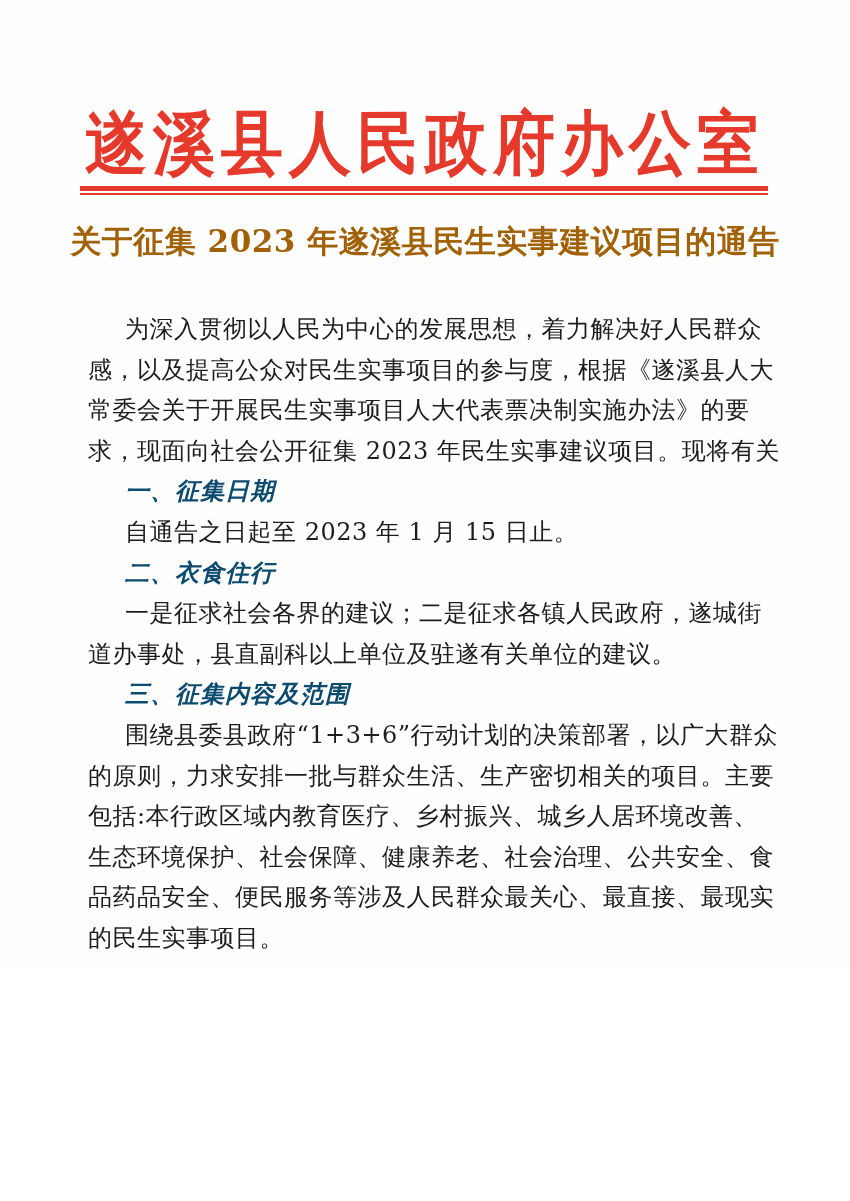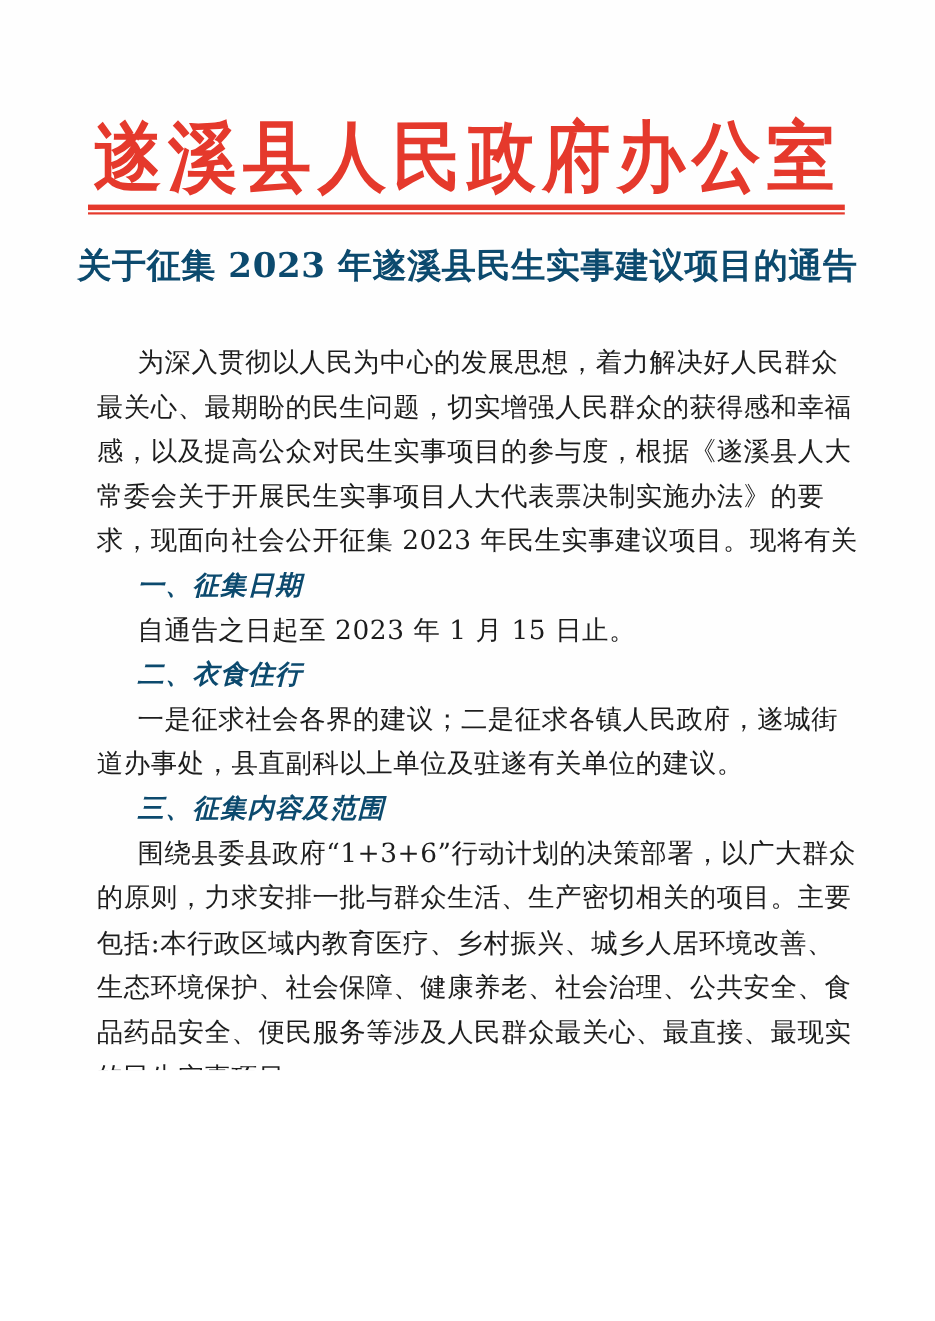--- a/index.html
+++ b/index.html
@@ -33,21 +33,21 @@
   .rule-top{top:186px;}
   .rule-bottom{top:1097px;width:685px;}
   
   .doc-title{
     position:absolute;
     top:221px;left:40px;right:40px;
     text-align:center;
     font-size:31px;
     font-weight:900;
     letter-spacing:0.5px;
-    color:#0c4a6e;
+    color:#a16207;
     white-space:nowrap;
     font-family:"DejaVu Serif","Liberation Serif",serif;
   }
   
   .body-text{
     position:absolute;
     top:309px;left:88px;width:662px;
     font-size:24px;
     line-height:40.6px;
     letter-spacing:0.5px;
@@ -83,21 +83,20 @@
   <div class="rule rule-top">
     <div class="thick"></div>
     <div class="gap"></div>
     <div class="thin"></div>
   </div>
 
   <div class="doc-title">关于征集 2023 年遂溪县民生实事建议项目的通告</div>
 
   <div class="body-text">
     <p class="indent">为深入贯彻以人民为中心的发展思想，着力解决好人民群众</p>
-    <p>最关心、最期盼的民生问题，切实增强人民群众的获得感和幸福</p>
     <p>感，以及提高公众对民生实事项目的参与度，根据《遂溪县人大</p>
     <p>常委会关于开展民生实事项目人大代表票决制实施办法》的要</p>
     <p>求，现面向社会公开征集 2023 年民生实事建议项目。现将有关</p>
     <p class="indent heading">一、征集日期</p>
     <p class="indent">自通告之日起至 2023 年 1 月 15 日止。</p>
     <p class="indent heading">二、衣食住行</p>
     <p class="indent">一是征求社会各界的建议；二是征求各镇人民政府，遂城街</p>
     <p>道办事处，县直副科以上单位及驻遂有关单位的建议。</p>
     <p class="indent heading">三、征集内容及范围</p>
     <p class="indent">围绕县委县政府“1+3+6”行动计划的决策部署，以广大群众</p>

